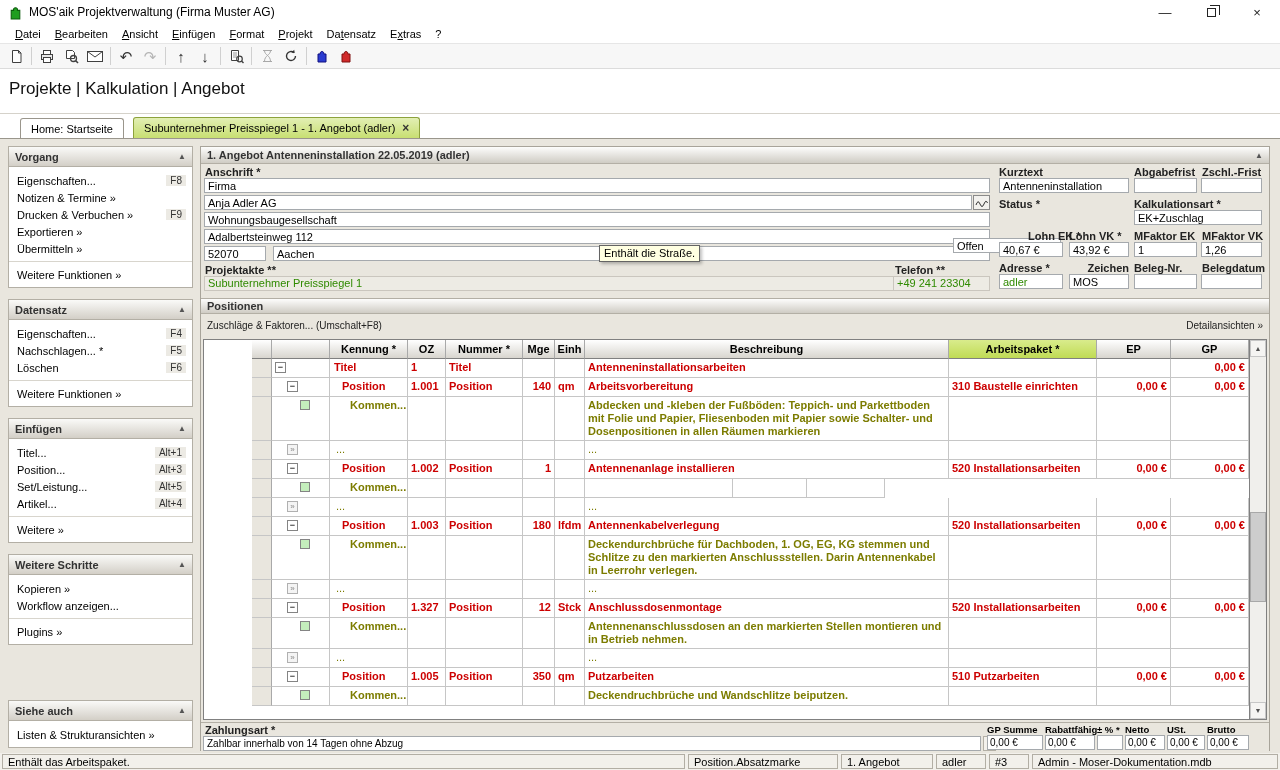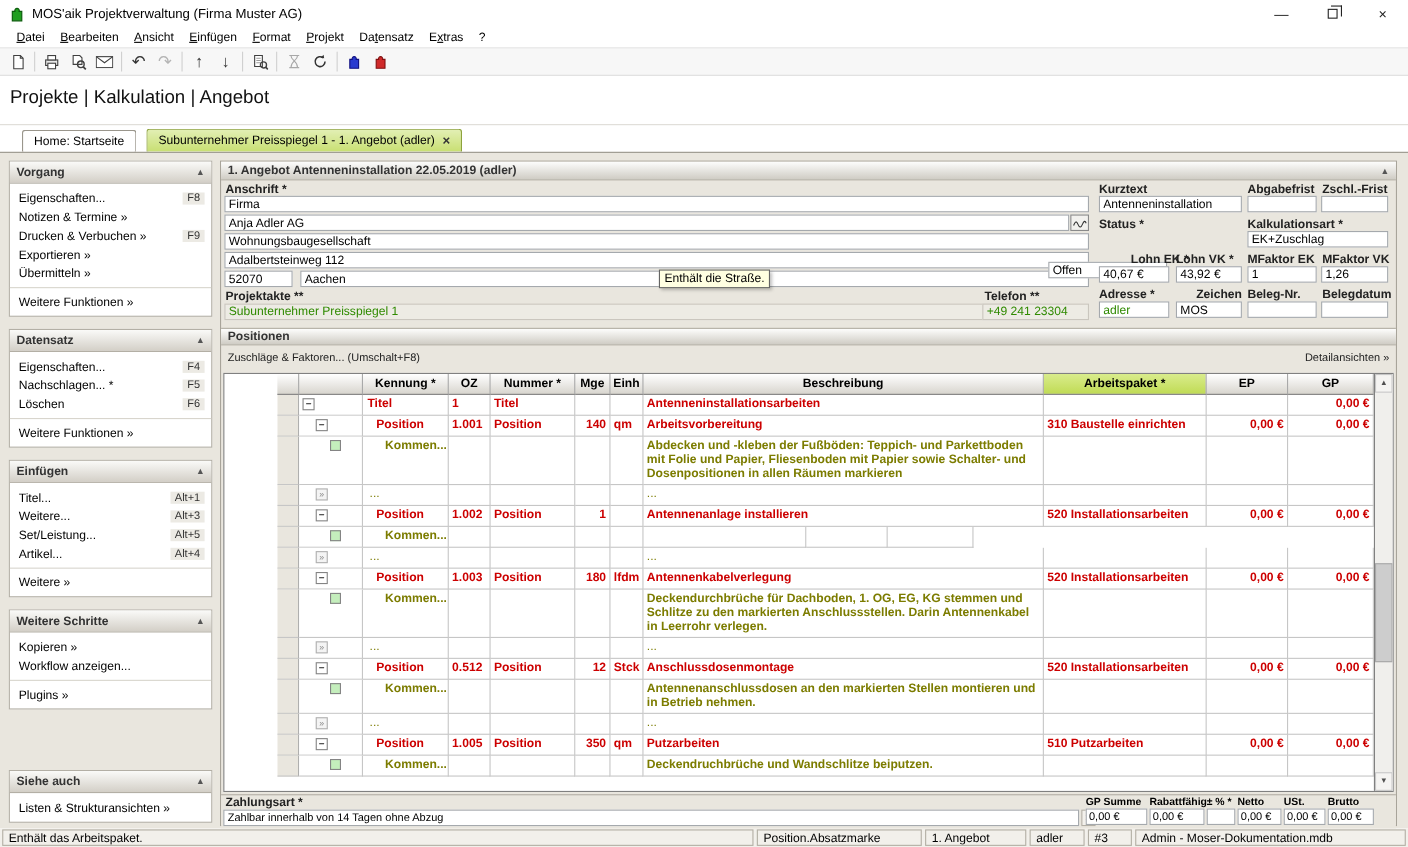--- a/index.html
+++ b/index.html
@@ -322,21 +322,21 @@
         <div class="sb-head">
           <span>Einfügen</span>
           <span class="col-arrow">▲</span>
         </div>
         <div class="sb-body">
           <div class="sb-item">
             <span class="sb-label">Titel...</span>
             <span class="sb-sc">Alt+1</span>
           </div>
           <div class="sb-item">
-            <span class="sb-label">Weitere...</span>
+            <span class="sb-label">Position...</span>
             <span class="sb-sc">Alt+3</span>
           </div>
           <div class="sb-item">
             <span class="sb-label">Set/Leistung...</span>
             <span class="sb-sc">Alt+5</span>
           </div>
           <div class="sb-item">
             <span class="sb-label">Artikel...</span>
             <span class="sb-sc">Alt+4</span>
           </div>
@@ -609,21 +609,21 @@
               <div class="c ap"></div>
               <div class="c ep"></div>
               <div class="c gp"></div>
             </div>
             <div class="trow position">
               <div class="c sel"></div>
               <div class="c tree">
                 <span class="tbox" style="left:15px;">−</span>
               </div>
               <div class="c ken t-red" style="padding-left: 12px;">Position</div>
-              <div class="c oz t-red">0.512</div>
+              <div class="c oz t-red">1.327</div>
               <div class="c num t-red">Position</div>
               <div class="c mge t-red">12</div>
               <div class="c einh t-red">Stck</div>
               <div class="c besch t-red">Anschlussdosenmontage</div>
               <div class="c ap t-red">520 Installationsarbeiten</div>
               <div class="c ep t-red">0,00 €</div>
               <div class="c gp t-red">0,00 €</div>
             </div>
             <div class="trow comment">
               <div class="c sel"></div>

